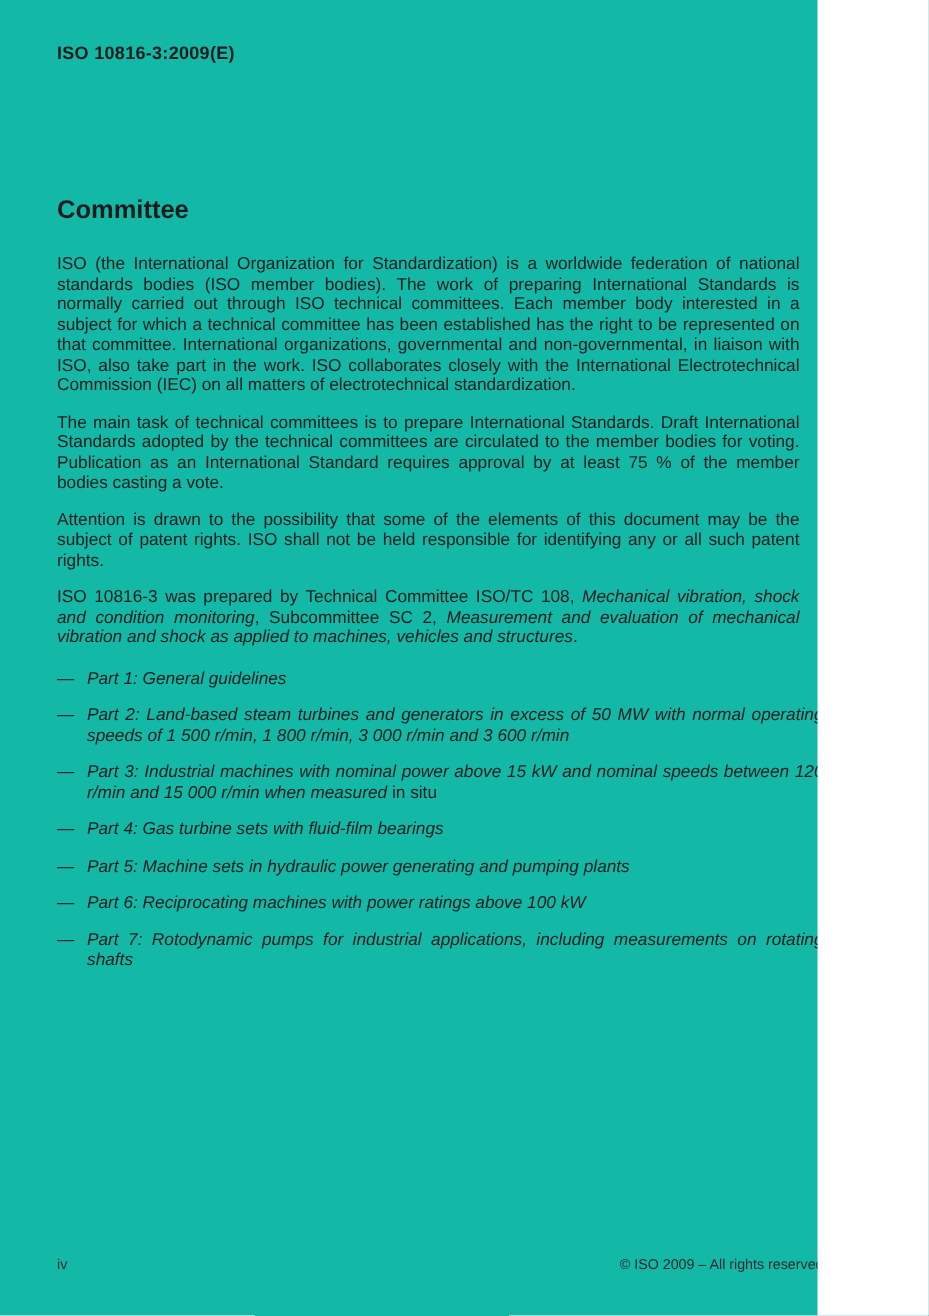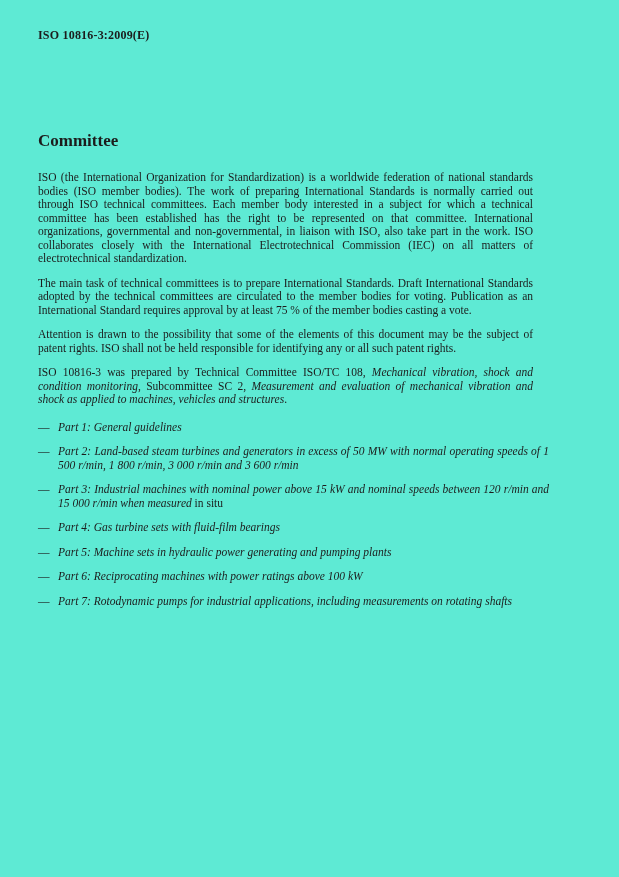--- a/index.html
+++ b/index.html
@@ -2,24 +2,24 @@
 <html><head>
 <meta charset="utf-8">
 <style>
   html, body {
     margin: 0;
     padding: 0;
     background: #ffffff;
   }
   .page {
     position: relative;
-    width: 619px;
+    width: 545px;
     height: 877px;
-    background: #5eead4;
-    font-family: Liberation Serif, serif;
+    background: #14b8a6;
+    font-family: Liberation Sans, sans-serif;
     color: #1c1c1c;
     overflow: hidden;
     box-sizing: border-box;
   }
   .content {
     position: absolute;
     left: 38px;
     width: 511px;
     top: 0;
   }
@@ -112,13 +112,17 @@
           <span class="part-text"><span style="font-style: italic;">Part 6: Reciprocating machines with power ratings above 100 kW</span></span>
         </div>
         <div class="part-item">
           <span class="part-dash">—</span>
           <span class="part-text"><span style="font-style: italic;">Part 7: Rotodynamic pumps for industrial applications, including measurements on rotating shafts</span></span>
         </div>
       </div>
 
   </div>
 
+  <div class="footer">
+    <span>iv</span>
+    <span>© ISO 2009 – All rights reserved</span>
+  </div>
 </div>
 
 </body></html>

